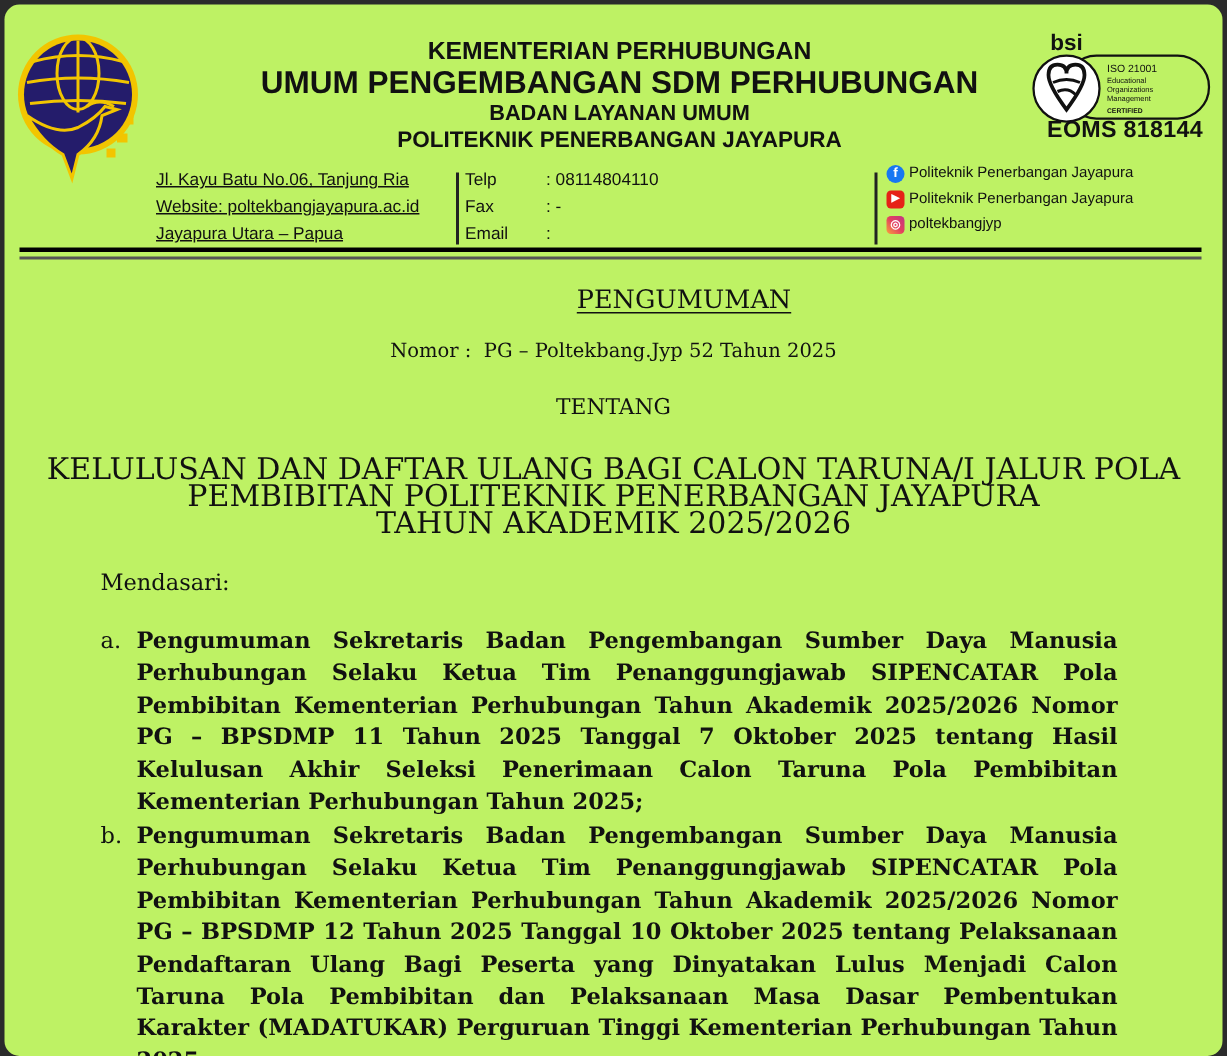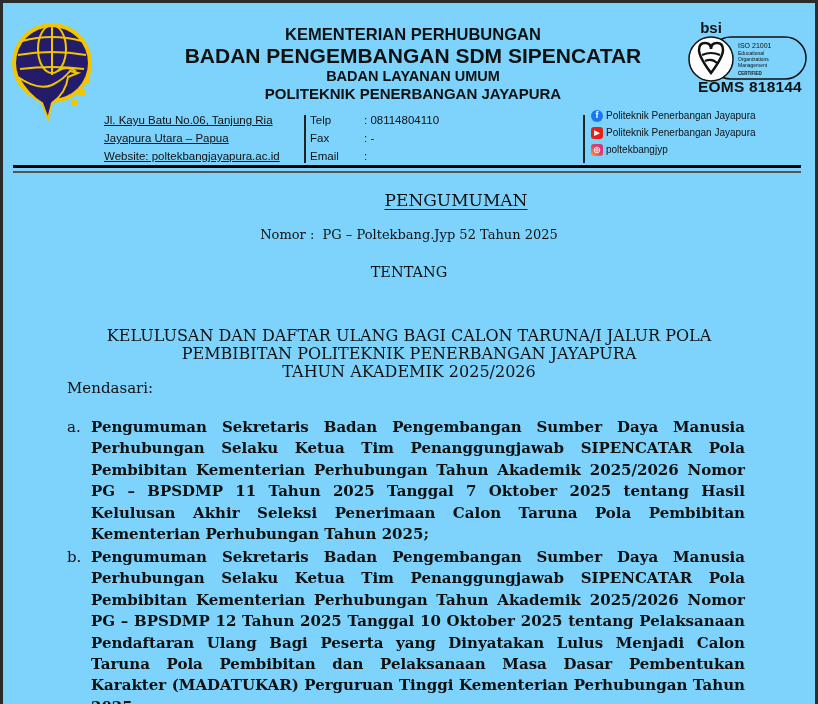--- a/index.html
+++ b/index.html
@@ -1,17 +1,17 @@
 <!DOCTYPE html>
 <html><head>
 <meta charset="utf-8">
 <style>
   html, body { margin:0; padding:0; }
   body { width:818px; height:704px; background:#2b2b2b; overflow:hidden; position:relative; }
-  .page { position:absolute; left:3px; top:3px; width:812px; height:701px; background:#7dd3fc; overflow:hidden; }
+  .page { position:absolute; left:3px; top:3px; width:812px; height:701px; background:#bef264; overflow:hidden;border-radius:10px; }
   .sans { font-family:"Liberation Sans", sans-serif; }
   .serif { font-family:"DejaVu Serif", serif; }
 
   .logo { position:absolute; left:5px; top:16px; width:88px; height:104px; }
   .kop-title { position:absolute; left:170px; top:22px; width:480px; text-align:center; color:#111; font-weight:bold; }
   .kop-title .l1 { font-size:16.5px; line-height:19px; }
   .kop-title .l2 { font-size:21px; line-height:24px; }
   .kop-title .l3 { font-size:14.5px; line-height:17px; }
   .kop-title .l4 { font-size:15px; line-height:18px; }
 
@@ -28,21 +28,21 @@
   .social .row { display:flex; align-items:center; gap:3px; }
   .ico { width:12px; height:12px; border-radius:50%; display:inline-flex; align-items:center; justify-content:center; color:#fff; font-size:9px; font-weight:bold; font-family:"Liberation Sans", sans-serif; }
 
   .rule1 { position:absolute; left:10px; top:162px; width:788px; height:3px; background:#000; }
   .rule2 { position:absolute; left:10px; top:168px; width:788px; height:2px; background:#555; }
 
   .title { position:absolute; left:0; width:812px; text-align:center; color:#111; }
   .t-peng { top:187px; font-size:17px; text-decoration:underline; text-underline-offset:3px;padding-left:47px; }
   .t-nomor { top:224px; font-size:13px; }
   .t-tentang { top:261px; font-size:14.5px; }
-  .t-subject { top:300px; font-size:16px; line-height:18px;margin-top:24px; }
+  .t-subject { top:300px; font-size:20px; line-height:18px; }
 
   .mendasari { position:absolute; left:64px; top:376px; font-size:15px; color:#111; }
   .item { position:absolute; left:64px; width:678px; font-size:15px; color:#111; line-height:21.4px; }
   .item .mk { position:absolute; left:0; top:0; width:24px; }
   .item .tx { margin-left:24px; text-align:justify; text-align-last:left;font-weight:bold; }
   .item-a { top:414px; }
   .item-b { top:544px; }
 </style>
 </head>
 <body>
@@ -67,43 +67,43 @@
       <path d="M10 36 Q44 30 78 36"></path>
       <path d="M12 50 Q44 46 76 50"></path>
     </g>
 
     <path d="M10 58 Q30 72 44 66 Q56 60 62 52 L70 54 L60 58 Q58 74 44 84 L40 100 L34 84 Q20 76 10 58 Z" fill="#241c6b" stroke="#f2c500" stroke-width="2"></path>
     <path d="M50 52 Q58 46 68 52" stroke="#f2c500" stroke-width="2" fill="none"></path>
   </svg>
 
   <div class="kop-title sans">
     <div class="l1">KEMENTERIAN PERHUBUNGAN</div>
-    <div class="l2">BADAN PENGEMBANGAN SDM SIPENCATAR</div>
+    <div class="l2">UMUM PENGEMBANGAN SDM PERHUBUNGAN</div>
     <div class="l3">BADAN LAYANAN UMUM</div>
     <div class="l4">POLITEKNIK PENERBANGAN JAYAPURA</div>
   </div>
 
   <svg class="bsi" viewBox="0 0 122 82">
     <rect x="22" y="20" width="96" height="42" rx="21" ry="21" fill="none" stroke="#111" stroke-width="1.5"></rect>
     <circle cx="23" cy="42" r="22" fill="#fff" stroke="#111" stroke-width="1.5"></circle>
     <text x="23" y="16" font-family="Liberation Sans, sans-serif" font-size="15" font-weight="bold" text-anchor="middle" fill="#111">bsi</text>
     <path d="M11 33 Q11 26 17 26 Q23 26 23 32 Q23 26 29 26 Q35 26 35 33 Q35 40 23 56 Q11 40 11 33 Z" fill="none" stroke="#111" stroke-width="2.5"></path>
     <path d="M14 38 Q23 34 32 38 M17 44 Q24 41 29 46" fill="none" stroke="#111" stroke-width="2"></path>
     <text x="50" y="31" font-family="Liberation Sans, sans-serif" font-size="7" fill="#111">ISO 21001</text>
     <text x="50" y="38" font-family="Liberation Sans, sans-serif" font-size="5" fill="#111">Educational</text>
     <text x="50" y="44" font-family="Liberation Sans, sans-serif" font-size="5" fill="#111">Organizations</text>
     <text x="50" y="50" font-family="Liberation Sans, sans-serif" font-size="5" fill="#111">Management</text>
     <text x="50" y="58" font-family="Liberation Sans, sans-serif" font-size="4.5" font-weight="bold" fill="#111">CERTIFIED</text>
   </svg>
   <div class="eoms sans">EOMS 818144</div>
 
   <div class="addr sans">
     <div>Jl. Kayu Batu No.06, Tanjung Ria</div>
+    <div>Website: poltekbangjayapura.ac.id</div>
     <div>Jayapura Utara – Papua</div>
-    <div>Website: poltekbangjayapura.ac.id</div>
   </div>
   <div class="vbar" style="left:301px; top:112px; height:48px;"></div>
 
   <div class="contact sans">
     <div class="row">
         <span class="lbl">Telp</span>
         <span>: 08114804110</span>
       </div>
     <div class="row">
         <span class="lbl">Fax</span>

